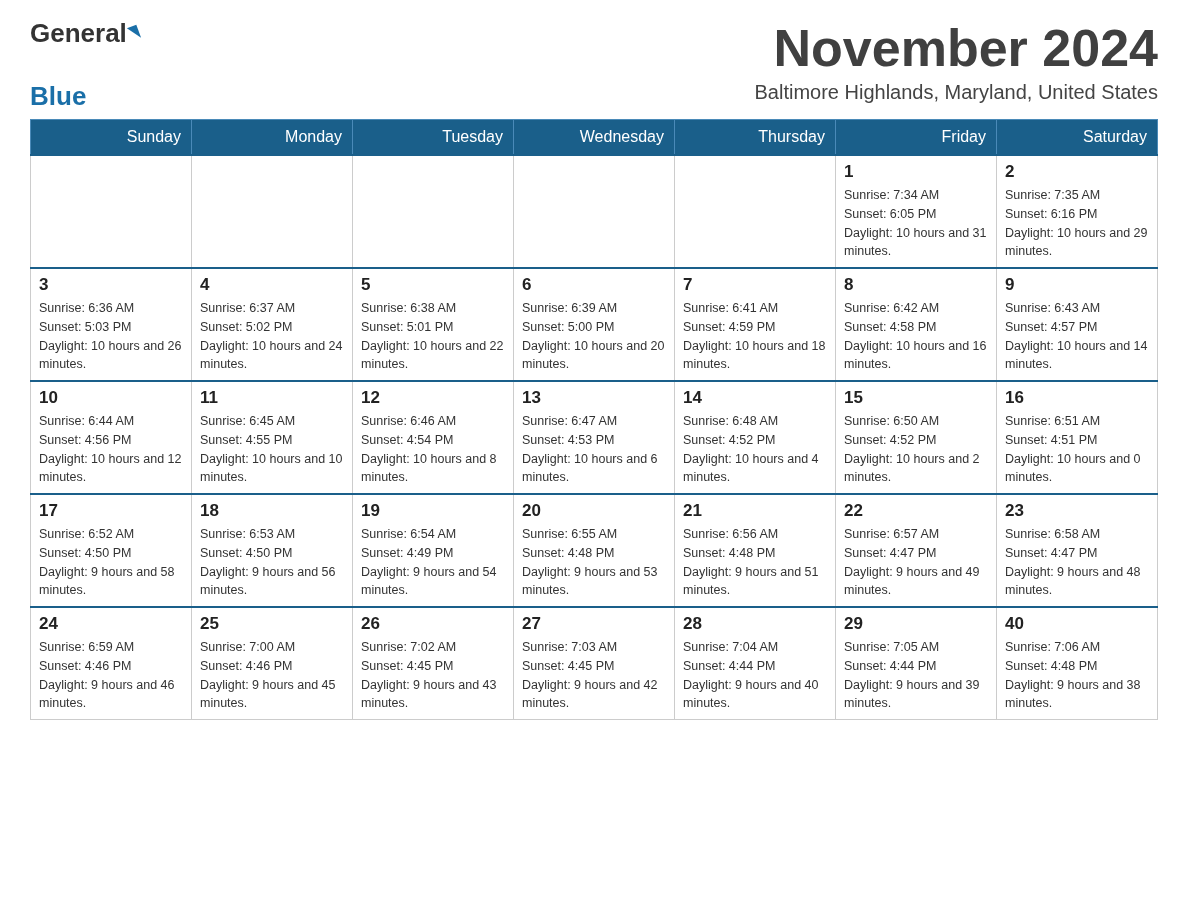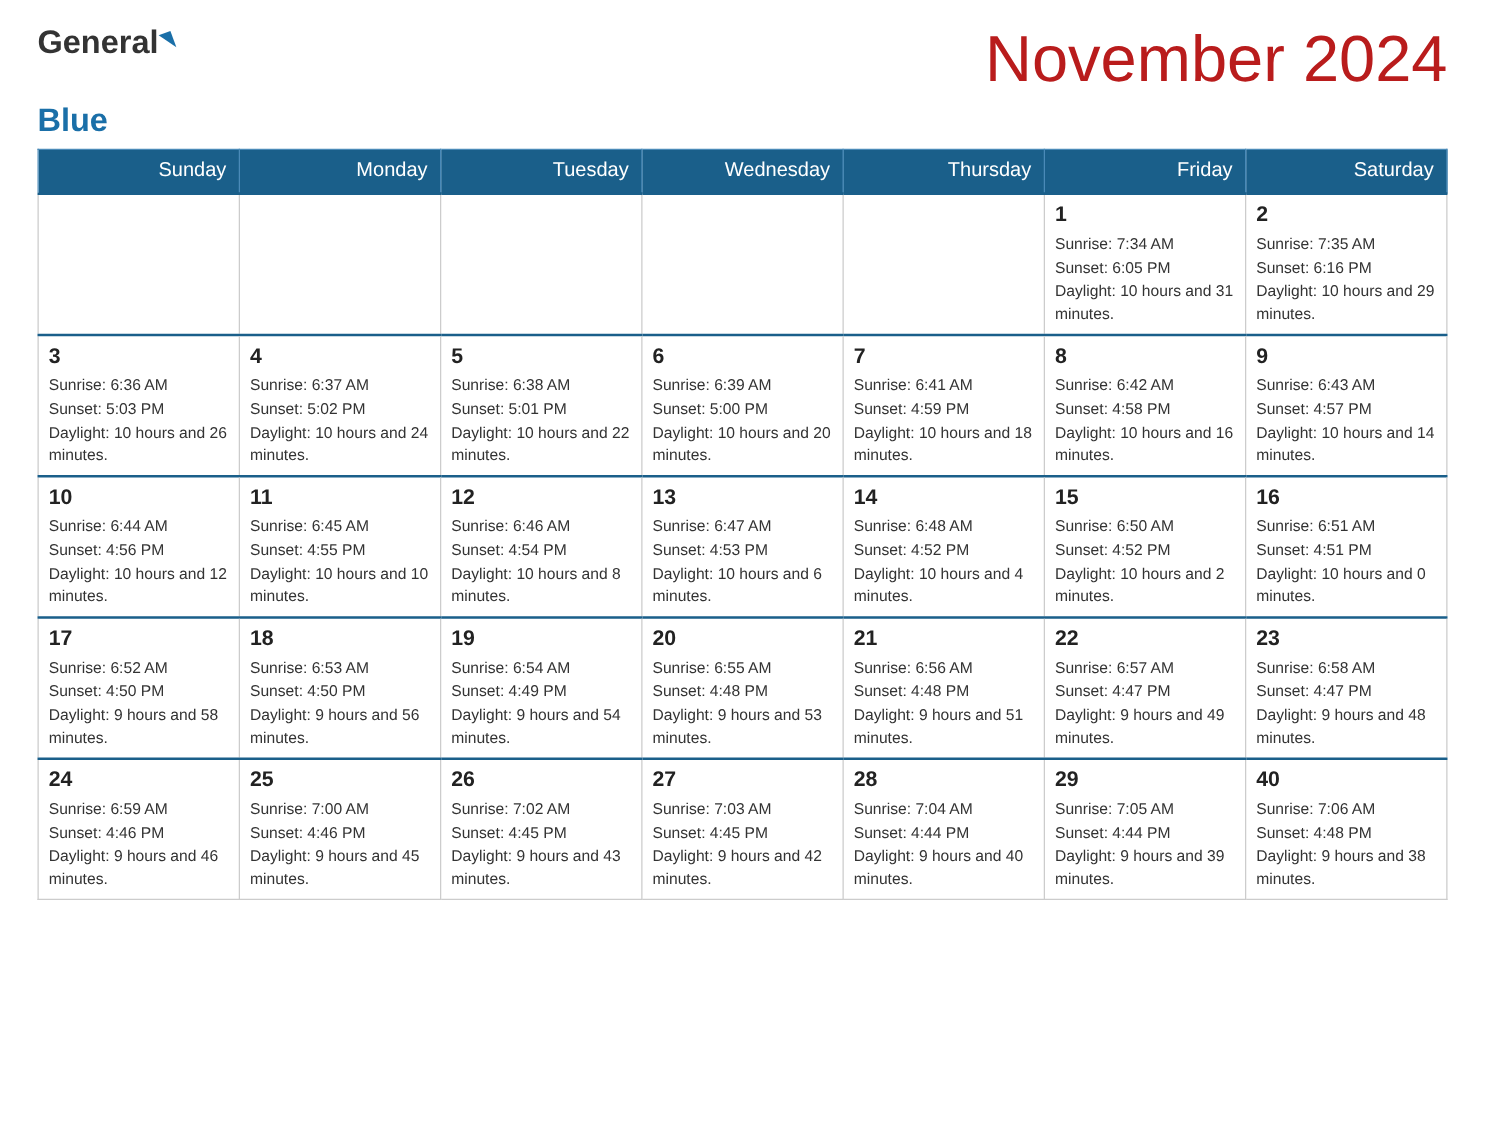--- a/index.html
+++ b/index.html
@@ -48,22 +48,22 @@
     }
     .logo-row {
       display: flex;
       align-items: center;
     }
     .title-area {
       text-align: right;
     }
     .page-title {
       font-size: 52px;
-      font-weight: normal;
-      color: #b91c1c;
+      font-weight: bold;
+      color: #404040;
       line-height: 1.1;
     }
     .page-subtitle {
       font-size: 20px;
       color: #444;
       margin-top: 4px;
     }
     .calendar {
       width: 100%;
       border-collapse: collapse;
@@ -112,20 +112,21 @@
     <div class="logo-row">
       <span class="logo-text-general">General</span>
       <span class="logo-triangle"></span>
     </div>
     <div class="logo-row">
       <span class="logo-text-blue">Blue</span>
     </div>
   </div>
   <div class="title-area">
     <div class="page-title">November 2024</div>
+    <div class="page-subtitle">Baltimore Highlands, Maryland, United States</div>
   </div>
 </div>
 
 <table class="calendar">
   <thead>
     <tr>
     <th>Sunday</th>
         <th>Monday</th>
         <th>Tuesday</th>
         <th>Wednesday</th>

